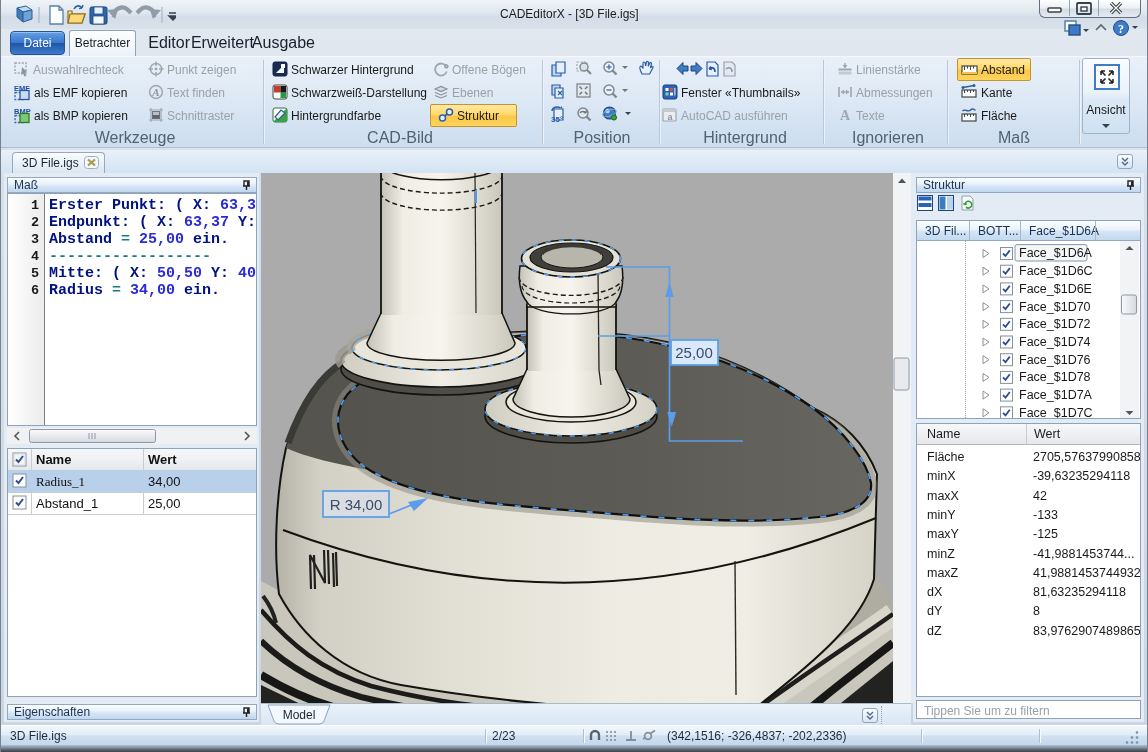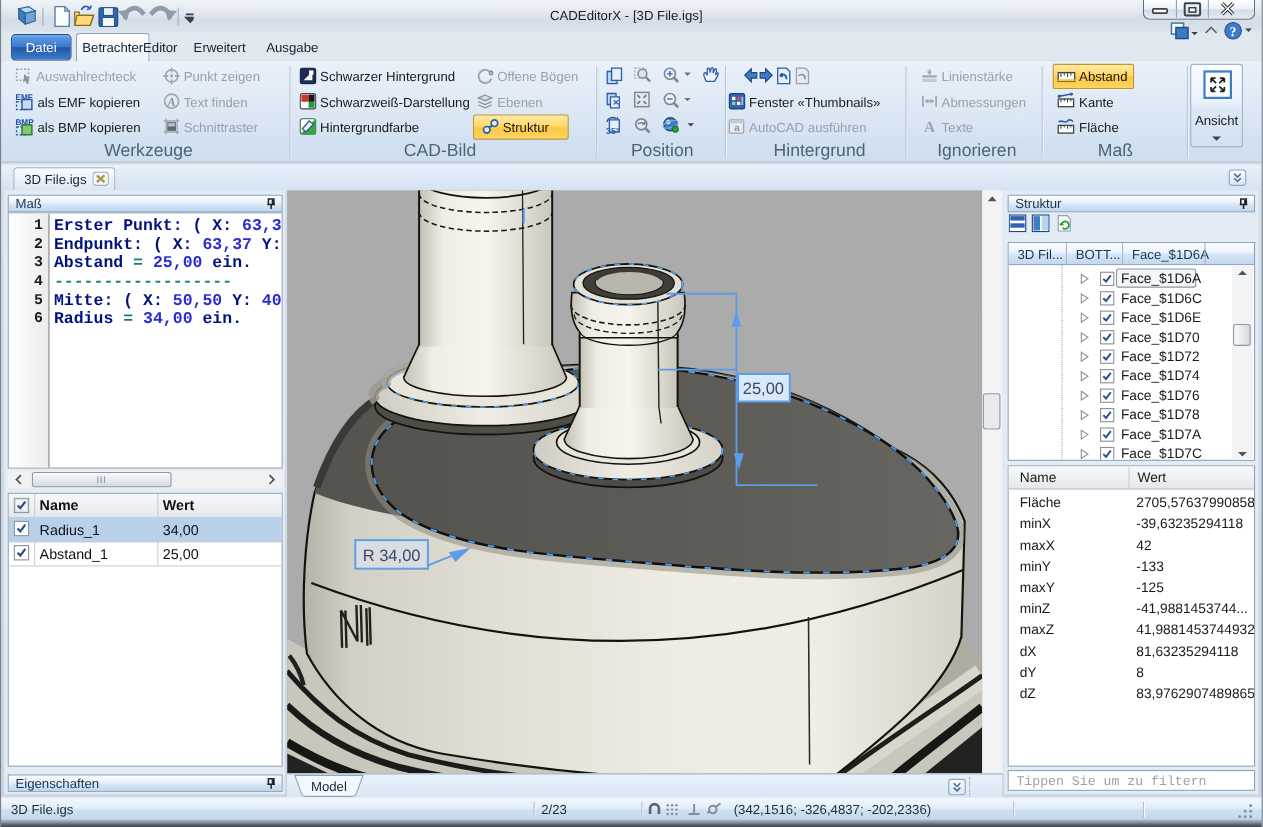--- a/index.html
+++ b/index.html
@@ -11,21 +11,21 @@
   #frameR{position:absolute;right:0;top:0;width:1px;height:752px;background:#77828E;}
   
   #titlebar{position:absolute;left:1px;top:0;width:1146px;height:29px;
     background:linear-gradient(180deg,#F0F4F8 0%,#E2E8F0 40%,#D4DDE8 60%,#DAE2EB 100%);}
   #title{position:absolute;left:500px;top:7px;color:#1c1c1c;font-size:12px;}
   #winbtns{position:absolute;left:1039px;top:0px;width:102px;height:18px;
     background:linear-gradient(180deg,#FDFEFF 0%,#EDF1F5 45%,#D4DDE6 55%,#E4EAF0 100%);
     border:1px solid #5F6E80;border-top:none;border-radius:0 0 6px 6px;box-sizing:border-box;}
   .wbsep{position:absolute;top:0px;width:1px;height:16px;background:#96A3B2;}
   
-  .rtab{position:absolute;height:24px;line-height:24px;color:#16212e;font-size:12px;text-align:left;}
+  .rtab{position:absolute;height:24px;line-height:24px;color:#16212e;font-size:16px;text-align:right;}
   #tab-datei{position:absolute;left:10px;top:31px;width:55px;height:24px;border-radius:4px;
     background:linear-gradient(180deg,#63A0E6 0%,#3B77CB 48%,#2057A8 52%,#3E7CCB 100%);
     border:1px solid #24549C;box-sizing:border-box;color:#fff;line-height:22px;text-align:center;
     box-shadow:inset 0 1px 0 rgba(255,255,255,.35);}
   #tab-betr{position:absolute;left:69px;top:30px;width:67px;height:27px;
     background:linear-gradient(180deg,#FDFEFF, #F3F7FB 60%, #EAF1F8);
     border:1px solid #8DA3BD;border-bottom:none;border-radius:3px 3px 0 0;box-sizing:border-box;
     line-height:25px;text-align:center;color:#15202c;font-size:12px;}
   
   #ribbon{position:absolute;left:1px;top:56px;width:1146px;height:92px;
@@ -437,21 +437,21 @@
           </defs>
       </svg>
     </div>
     <div class="whitebox" style="left:3px;top:275px;width:250px;height:249px;font-size:13px;color:#111;">
       <div style="position:absolute;left:0;top:0;width:248px;height:21px;background:linear-gradient(180deg,#F6F7F9,#EDEff2 60%,#E4E7EB);border-bottom:1px solid #B2B8BF;"></div>
       <div style="position:absolute;left:23px;top:0;width:1px;height:65px;background:#C9CDD2;"></div>
       <div style="position:absolute;left:135px;top:0;width:1px;height:65px;background:#C9CDD2;"></div>
       <div style="position:absolute;left:28px;top:3px;font-weight:bold;">Name</div>
       <div style="position:absolute;left:140px;top:3px;font-weight:bold;">Wert</div>
       <div style="position:absolute;left:0;top:21px;width:248px;height:22px;background:#B9D0EB;border-bottom:1px solid #C9CDD2;"></div>
-      <div style="position:absolute;left:28px;top:25px;">Radius_1</div>
+      <div style="position:absolute;left:28px;top:25px;font-family:Liberation Serif, serif;">Radius_1</div>
       <div style="position:absolute;left:140px;top:25px;">34,00</div>
       <div style="position:absolute;left:0;top:43px;width:248px;height:22px;border-bottom:1px solid #C9CDD2;"></div>
       <div style="position:absolute;left:28px;top:47px;">Abstand_1</div>
       <div style="position:absolute;left:140px;top:47px;">25,00</div>
       <svg width="15" height="15" style="position:absolute;left:4px;top:3px;">
           <rect x="1" y="1" width="13" height="13" fill="#F4F4F4" stroke="#8A9199"></rect>
           <rect x="2" y="2" width="11" height="11" fill="none" stroke="#D8DCE0"></rect>
           <path d="M4 7.5 L6.5 10 L11 4" fill="none" stroke="#2B4F8E" stroke-width="2"></path>
         </svg>
       <svg width="15" height="15" style="position:absolute;left:4px;top:24px;">
@@ -722,21 +722,21 @@
         <text x="10" y="132.8">maxZ</text>
           <text x="116" y="132.8">41,9881453744932</text>
         <text x="10" y="152.1">dX</text>
           <text x="116" y="152.1">81,63235294118</text>
         <text x="10" y="171.4">dY</text>
           <text x="116" y="171.4">8</text>
         <text x="10" y="190.7">dZ</text>
           <text x="116" y="190.7">83,9762907489865</text>
       </svg>
     </div>
-    <div class="whitebox" style="left:3px;top:527px;width:225px;height:19px;font-family:Liberation Mono, monospace;">
+    <div class="whitebox" style="left:3px;top:527px;width:225px;height:19px;">
       <div style="position:absolute;left:7px;top:3px;color:#9aa1a9;">Tippen Sie um zu filtern</div>
     </div>
   </div>
   <div style="position:absolute;left:893px;top:173px;width:18px;height:530px;background:#F2F3F5;">
     <svg width="18" height="530">
       <path d="M5 10 L9 5.5 L13 10 Z" fill="#4A5560"></path>
       <path d="M5 693 L9 697.5 L13 693 Z" fill="#4A5560"></path>
       <rect x="1" y="185" width="15" height="32" rx="2" fill="#E8EAEE" stroke="#8E99A6"></rect>
     </svg>
   </div>

